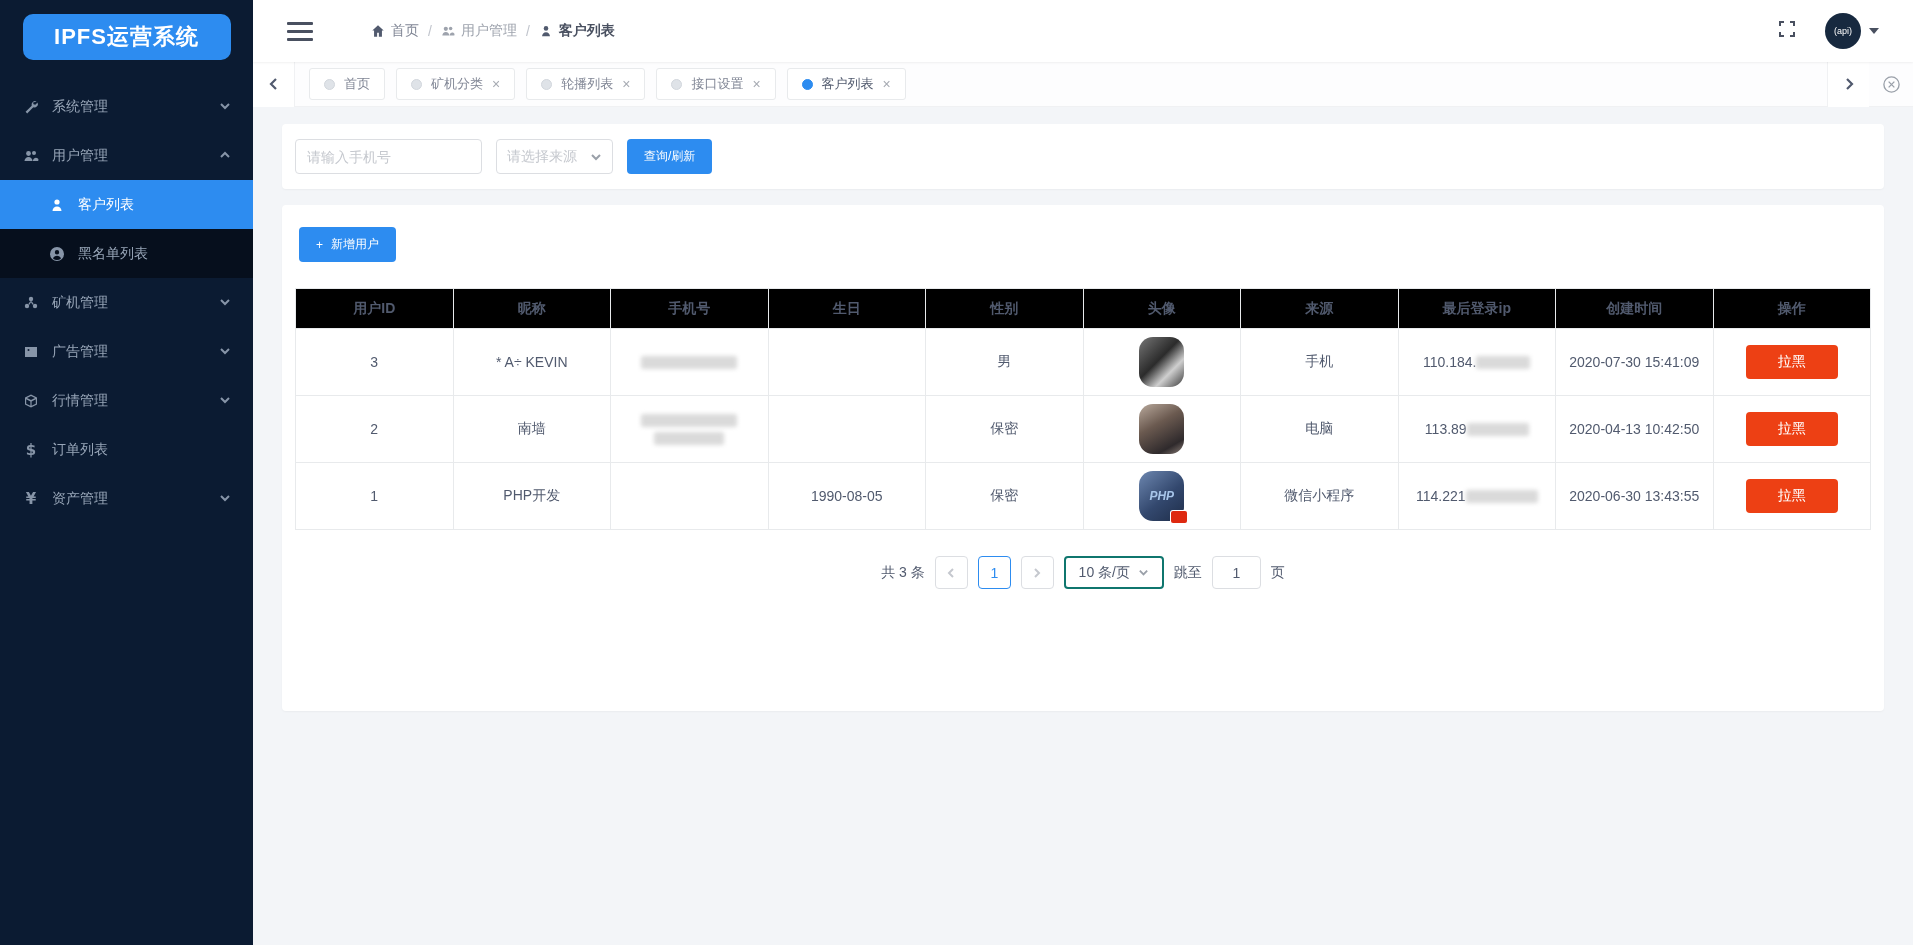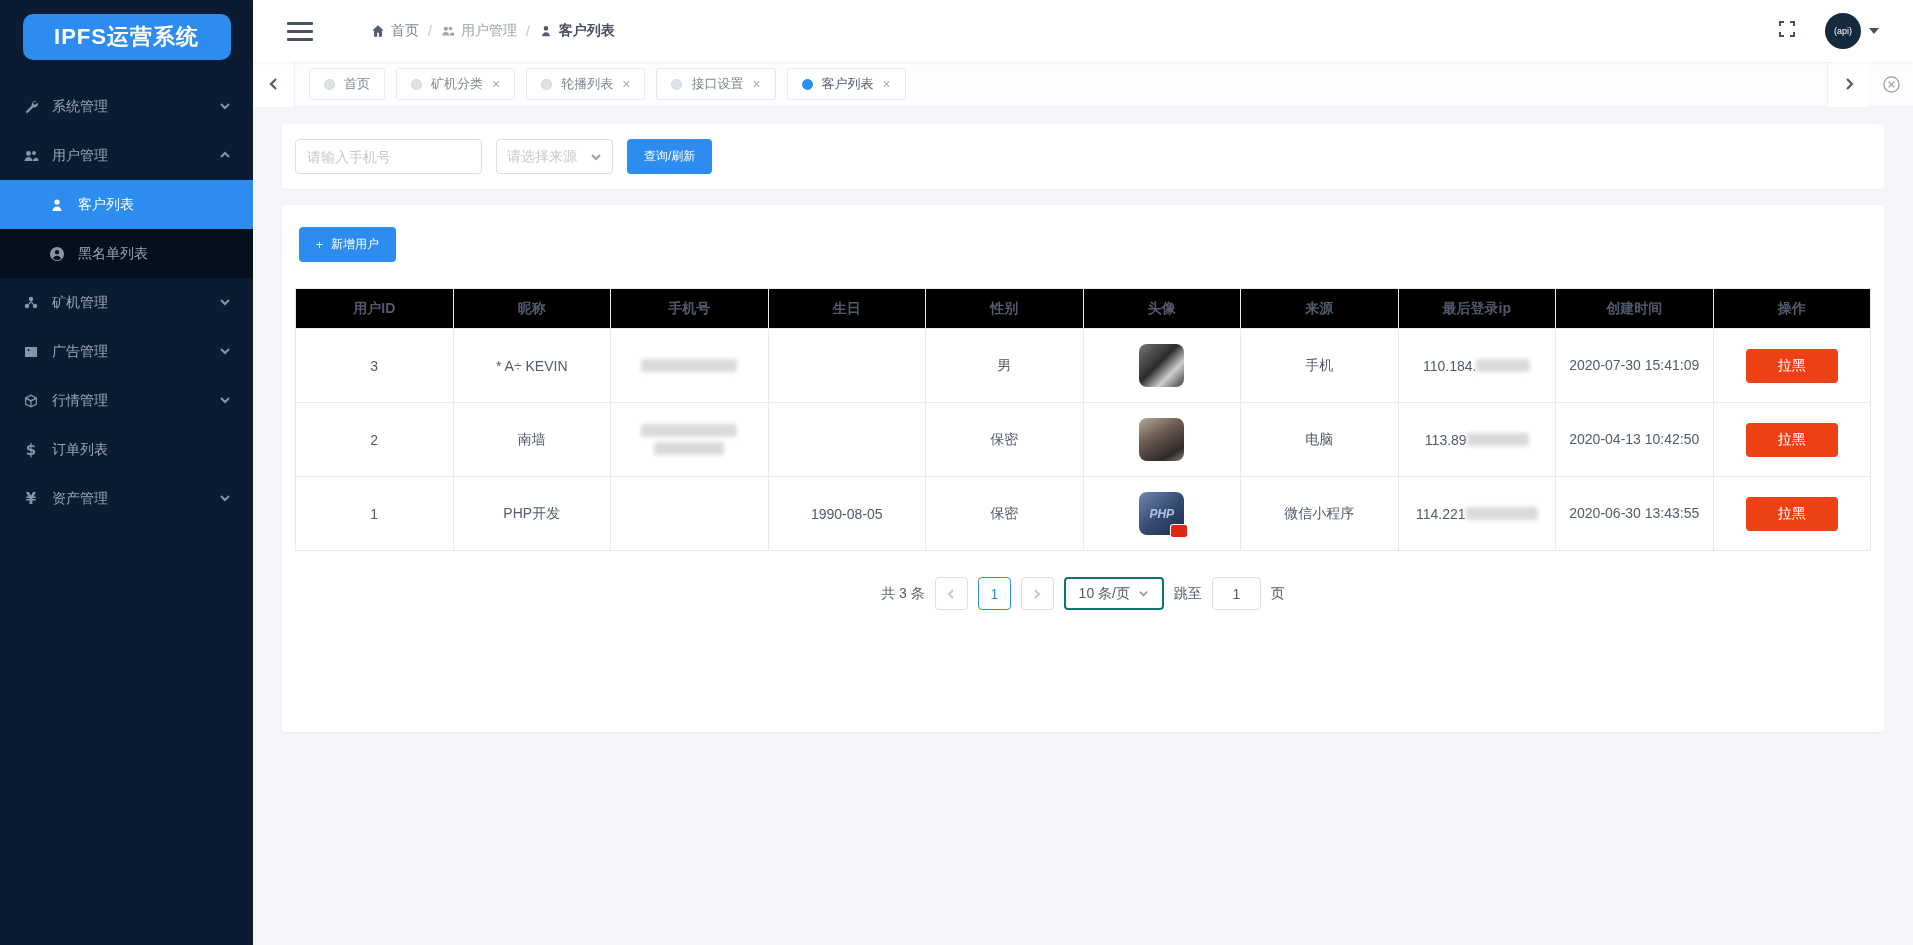--- a/index.html
+++ b/index.html
@@ -89,21 +89,21 @@
     font-size:14px; color:#515a6e; }
   th { background:#000000; height:40px; font-weight:bold; border:1px solid #e8eaec; color:#515a6e; }
   td { height:67px; border:1px solid #e8eaec; }
   .time-cell { max-width:134px; margin:11px auto; word-break:break-all; line-height:1.6; }
 
   .blur-bar { height:13px; background:#dadada; border-radius:2px; filter:blur(2px); margin:0 auto; }
   .blur-stack { display:flex; flex-direction:column; gap:5px; align-items:center; }
   .ip-cell { display:flex; align-items:center; justify-content:center; }
   .ip-cell .blur-bar { margin:0; }
 
-  .avatar-img { width:45px; height:43px; border-radius:8px; margin:15px auto; position:relative; }
+  .avatar-img { width:45px; height:50px; border-radius:14px; margin:8px auto; position:relative; }
   .av-1 { background:linear-gradient(135deg,#777 0%,#2b2b2b 45%,#cfcfcf 70%,#3a3a3a 100%); }
   .av-2 { background:linear-gradient(150deg,#b9a99c 0%,#6b5a50 40%,#2f2a2c 80%,#8c7f78 100%); }
   .av-3 { background:linear-gradient(140deg,#6d87b0 0%,#33486e 55%,#1f2e4a 100%);
     display:flex; align-items:center; justify-content:center; }
   .av-3 .php-txt { color:#a8c6ea; font-size:12px; font-weight:bold; font-style:italic; }
   .flag-badge { position:absolute; right:-3px; bottom:-2px; width:16px; height:12px;
     background:#de2910; border-radius:2px; box-shadow:0 0 0 1px #fff; }
 
   .btn-danger { background:#ed4014; color:#fff; border:none; border-radius:4px;
     padding:8px 32px; font-size:14px; cursor:pointer;

